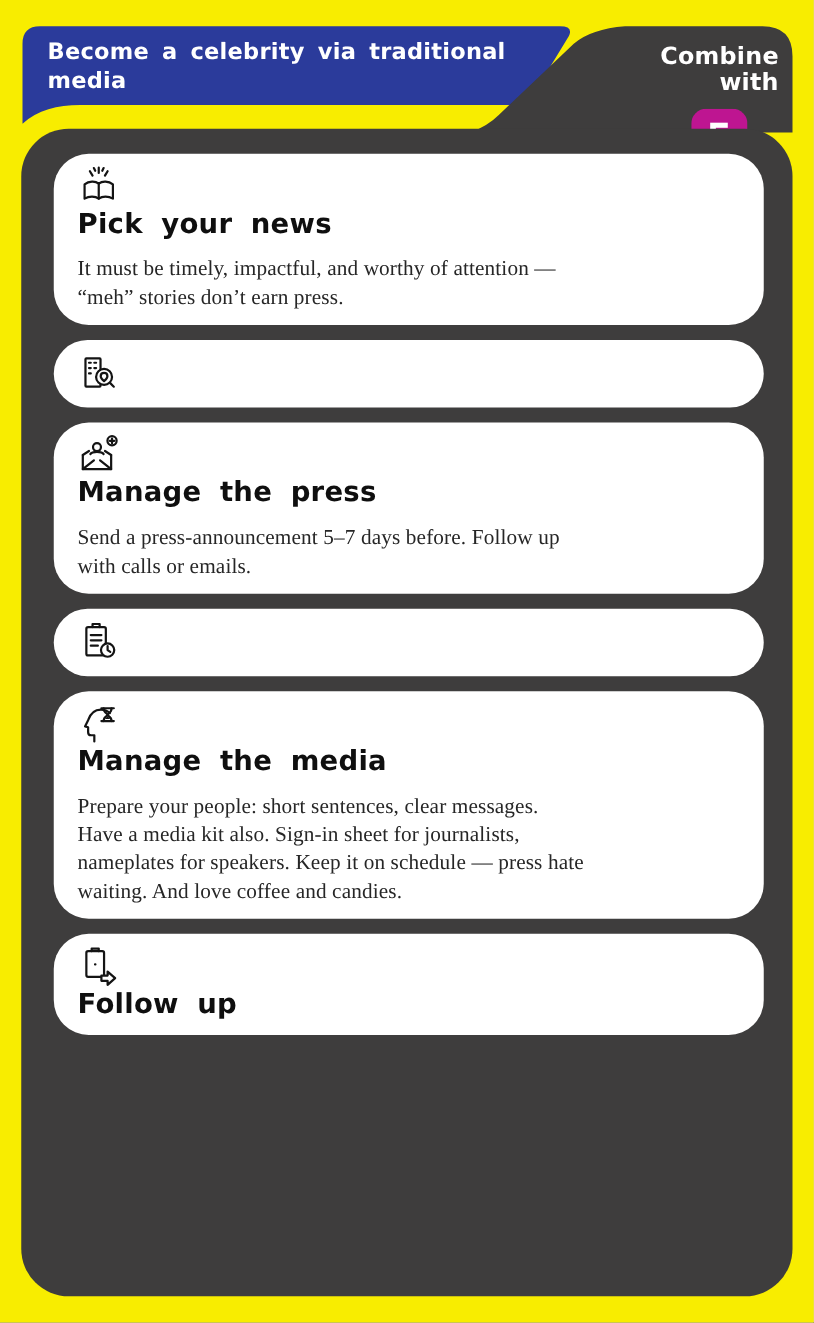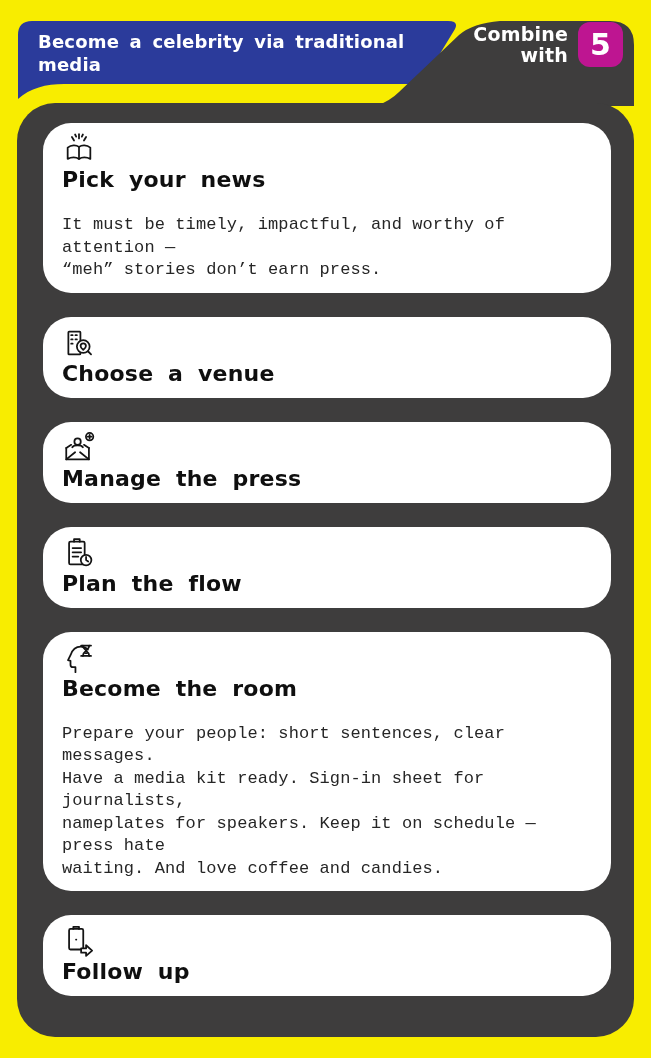--- a/index.html
+++ b/index.html
@@ -8,49 +8,49 @@
     background:#F8ED00;
     font-family:"DejaVu Sans",sans-serif;
   }
   .header-shapes{position:absolute;left:0;top:0;}
   .banner-title{
     position:absolute;left:38px;top:30px;width:390px;
     color:#FFFFFF;font-weight:bold;font-size:18px;line-height:23px;
     letter-spacing:.2px;word-spacing:4px;white-space:pre-line;
   }
   .combine{
-    position:absolute;top:22px;right:28px;
-    display:flex;align-items:center;gap:10px;
+    position:absolute;top:35px;right:28px;
+    display:flex;align-items:center;gap:10px;flex-direction:column;
   }
   .combine-label{
     color:#FFFFFF;font-weight:bold;font-size:19px;line-height:21px;
     text-align:right;white-space:pre-line;letter-spacing:.2px;
   }
   .badge-num{
     font-family:"DejaVu Sans",sans-serif;font-weight:bold;font-size:30px;fill:#FFFFFF;
   }
   .panel{
     position:absolute;left:17px;top:103px;width:617px;height:934px;
     background:#3E3D3D;border-radius:38px;box-sizing:border-box;
     padding:20px 23px 15px 26px;
-    display:flex;flex-direction:column;gap:24px;
+    display:flex;flex-direction:column;gap:12px;
   }
   .card{
     background:#FFFFFF;border-radius:28px;
     padding:9px 22px 11px 19px;box-sizing:border-box;
   }
   .card .icon{display:block;width:34px;height:34px;}
   .card-title{
     font-weight:bold;font-size:22px;line-height:26px;color:#0F0F0F;
     letter-spacing:.2px;word-spacing:7px;margin-top:1px;
   }
   .card-body{
-    font-family:Liberation Mono, monospace;
+    font-family:Liberation Serif, serif;
     font-size:17px;line-height:22.5px;color:#262626;
-    margin-top:21px;white-space:pre-line;letter-spacing:.1px;
+    margin-top:11px;white-space:pre-line;letter-spacing:.1px;
   }
   .ic{fill:none;stroke:#141414;stroke-width:2.5;stroke-linecap:round;stroke-linejoin:round;}
   .ic-fill{fill:#141414;stroke:none;}
 </style>
 </head>
 <body>
 
 <div class="stage">
 
   <svg class="header-shapes" width="651" height="110" viewBox="0 0 651 110">
@@ -92,64 +92,64 @@
     <div class="card">
       <svg class="icon" viewBox="0 0 48 48">
         <g class="ic">
           <rect x="9" y="8" width="17" height="32" rx="1"></rect>
           <path d="M13 13 h2 M19 13 h2 M13 19 h2 M19 19 h2 M13 25 h2"></path>
           <circle cx="30" cy="29" r="9" fill="#FFFFFF"></circle>
           <path d="M37 36 L41 40"></path>
           <path d="M30 24.5 c-2.4 0 -3.8 1.8 -3.8 3.7 c0 2.4 3.8 5.6 3.8 5.6 c0 0 3.8 -3.2 3.8 -5.6 c0 -1.9 -1.4 -3.7 -3.8 -3.7 Z"></path>
         </g>
       </svg>
-      <div class="card-title">Choose a venue</div>
     </div>
 
     <div class="card">
       <svg class="icon" viewBox="0 0 48 48">
         <g class="ic">
           <circle cx="22" cy="15" r="4.5"></circle>
           <path d="M14.5 23 c2 -3.5 13 -3.5 15 0"></path>
           <path d="M6 24 L13 19.5 M38 24 L31 19.5"></path>
           <path d="M6 24 V40 H38 V24"></path>
           <path d="M6 40 L18.5 30 M38 40 L25.5 30"></path>
           <circle cx="39" cy="8" r="5.2" fill="#FFFFFF"></circle>
           <path d="M39 5.4 V10.6 M36.4 8 H41.6"></path>
         </g>
       </svg>
       <div class="card-title">Manage the press</div>
+      <div class="card-body">Send a press-announcement 5–7 days before. Follow up
+with calls or emails.</div>
     </div>
 
     <div class="card">
       <svg class="icon" viewBox="0 0 48 48">
         <g class="ic">
           <rect x="10" y="8" width="22" height="32" rx="2"></rect>
           <path d="M17 8 V4.5 H25 V8"></path>
           <path d="M15 17 H27 M15 23 H27 M15 29 H23"></path>
           <circle cx="34" cy="34" r="7.5" fill="#FFFFFF"></circle>
           <path d="M34 29.5 V34 L37 36"></path>
         </g>
       </svg>
-      <div class="card-title">Plan the flow</div>
     </div>
 
     <div class="card">
       <svg class="icon" viewBox="0 0 48 48">
         <g class="ic">
           <path d="M19 44 v-7 h-3.5 c-2 0 -3.5 -1.5 -3.5 -3.5 v-5.5 l-3.5 -1 3.5 -7 c2.5 -7.5 8 -12 14.5 -12 4 0 7.5 1.5 10 4"></path>
           <path d="M27 6.5 H41 M27 21 H41"></path>
           <path d="M29.5 6.5 C29.5 12 34 12 34 13.75 C34 15.5 29.5 15.5 29.5 21"></path>
           <path d="M38.5 6.5 C38.5 12 34 12 34 13.75 C34 15.5 38.5 15.5 38.5 21"></path>
           <path class="ic-fill" d="M31 18.5 h6 l-3 -3 z"></path>
         </g>
       </svg>
-      <div class="card-title">Become the room</div>
+      <div class="card-title">Manage the media</div>
       <div class="card-body">Prepare your people: short sentences, clear messages.
-Have a media kit ready. Sign-in sheet for journalists,
+Have a media kit also. Sign-in sheet for journalists,
 nameplates for speakers. Keep it on schedule — press hate
 waiting. And love coffee and candies.</div>
     </div>
 
     <div class="card">
       <svg class="icon" viewBox="0 0 48 48">
         <g class="ic">
           <rect x="10" y="7" width="20" height="29" rx="2"></rect>
           <path d="M16 7 V4 H24 V7"></path>
           <path d="M19.8 22 h0.4"></path>

